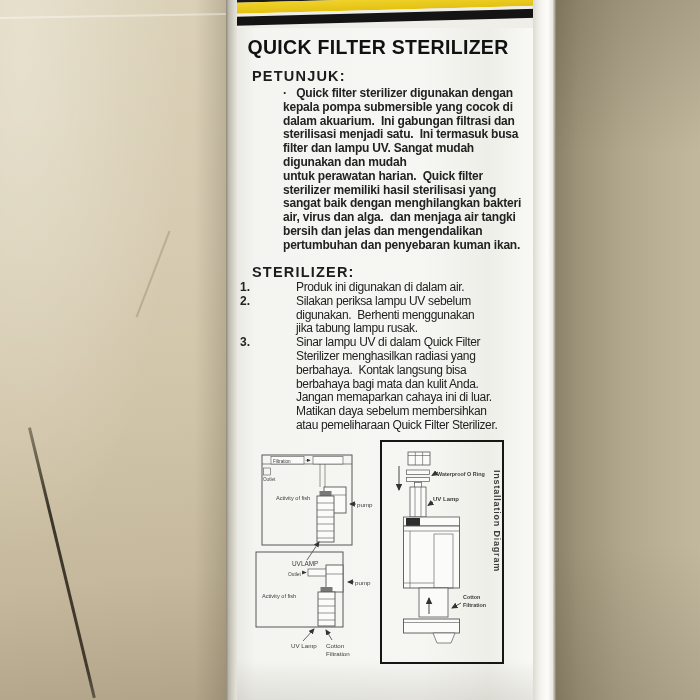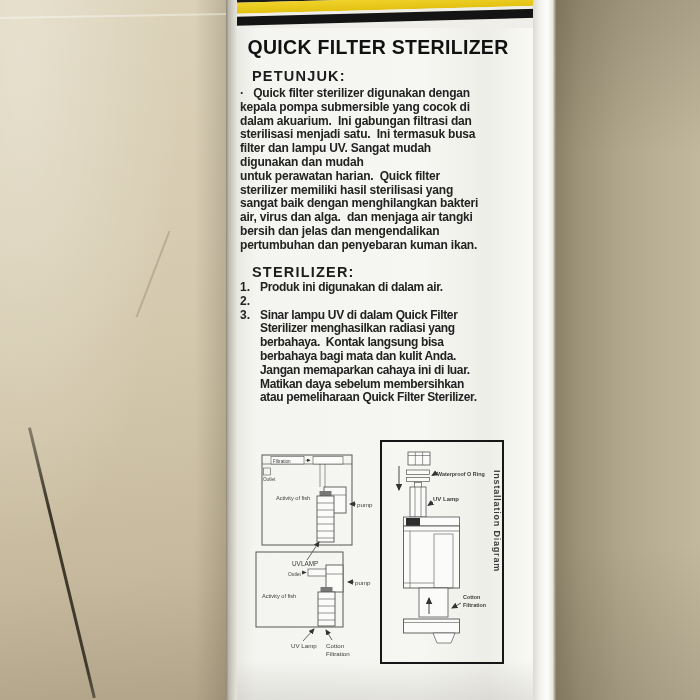--- a/index.html
+++ b/index.html
@@ -43,26 +43,26 @@
     background:
       linear-gradient(180deg, rgba(0,0,0,0) 94%, rgba(120,115,100,.16) 100%),
       linear-gradient(90deg,#e9e9e4 0%,#f4f4f0 6%,#f6f6f2 62%,#eeeee9 85%,#f9f9f5 100%);}
   #label .title{position:absolute;top:8px;left:0;right:14px;text-align:center;
     font-size:19.5px;font-weight:bold;color:#111;letter-spacing:.3px;}
   .h1{position:absolute;left:15px;font-size:14.5px;font-weight:bold;letter-spacing:1.2px;color:#1c1c1c;}
   #petunjuk-h{top:40px;}
   #peringatan-h{top:236px;}
   .bodytext{position:absolute;left:3px;font-size:12px;font-weight:bold;line-height:13.8px;
     letter-spacing:-.2px;white-space:pre;color:#222;}
-  #petunjuk-b{top:59px;}
+  #petunjuk-b{top:59px;margin-left:43px;}
   #peringatan-list{position:absolute;left:3px;top:253px;right:0;}
   .item{display:flex;}
   .item .num{width:20px;flex:0 0 20px;font-size:12px;font-weight:bold;line-height:13.8px;color:#222;}
-  .item .txt{font-size:12px;font-weight:bold;line-height:13.8px;letter-spacing:-.35px;
-    white-space:pre;color:#222;}
+  .item .txt{font-size:12px;font-weight:normal;line-height:13.8px;letter-spacing:-.35px;
+    white-space:pre;color:#222;margin-left:36px;}
 
   
   #diagrams{position:absolute;left:0;top:412px;width:296px;height:250px;}
   #diagrams text{font-family:"Liberation Sans",sans-serif;fill:#3c3c3c;}
   .dln{stroke:#565656;fill:none;}
   .dfill{fill:#fbfbf9;}
 </style>
 </head>
 <body>
 
@@ -103,20 +103,23 @@
 pertumbuhan dan penyebaran kuman ikan.</div>
 
       <div class="h1" id="peringatan-h">STERILIZER:</div>
       <div id="peringatan-list">
         <div class="item">
           <span class="num">1.</span>
           <span class="txt">Produk ini digunakan di dalam air.</span>
         </div>
         <div class="item">
           <span class="num">2.</span>
+          <span class="txt">Silakan periksa lampu UV sebelum
+digunakan.  Berhenti menggunakan
+jika tabung lampu rusak.</span>
         </div>
         <div class="item">
           <span class="num">3.</span>
           <span class="txt">Sinar lampu UV di dalam Quick Filter
 Sterilizer menghasilkan radiasi yang
 berbahaya.  Kontak langsung bisa
 berbahaya bagi mata dan kulit Anda.
 Jangan memaparkan cahaya ini di luar.
 Matikan daya sebelum membersihkan
 atau pemeliharaan Quick Filter Sterilizer.</span>

